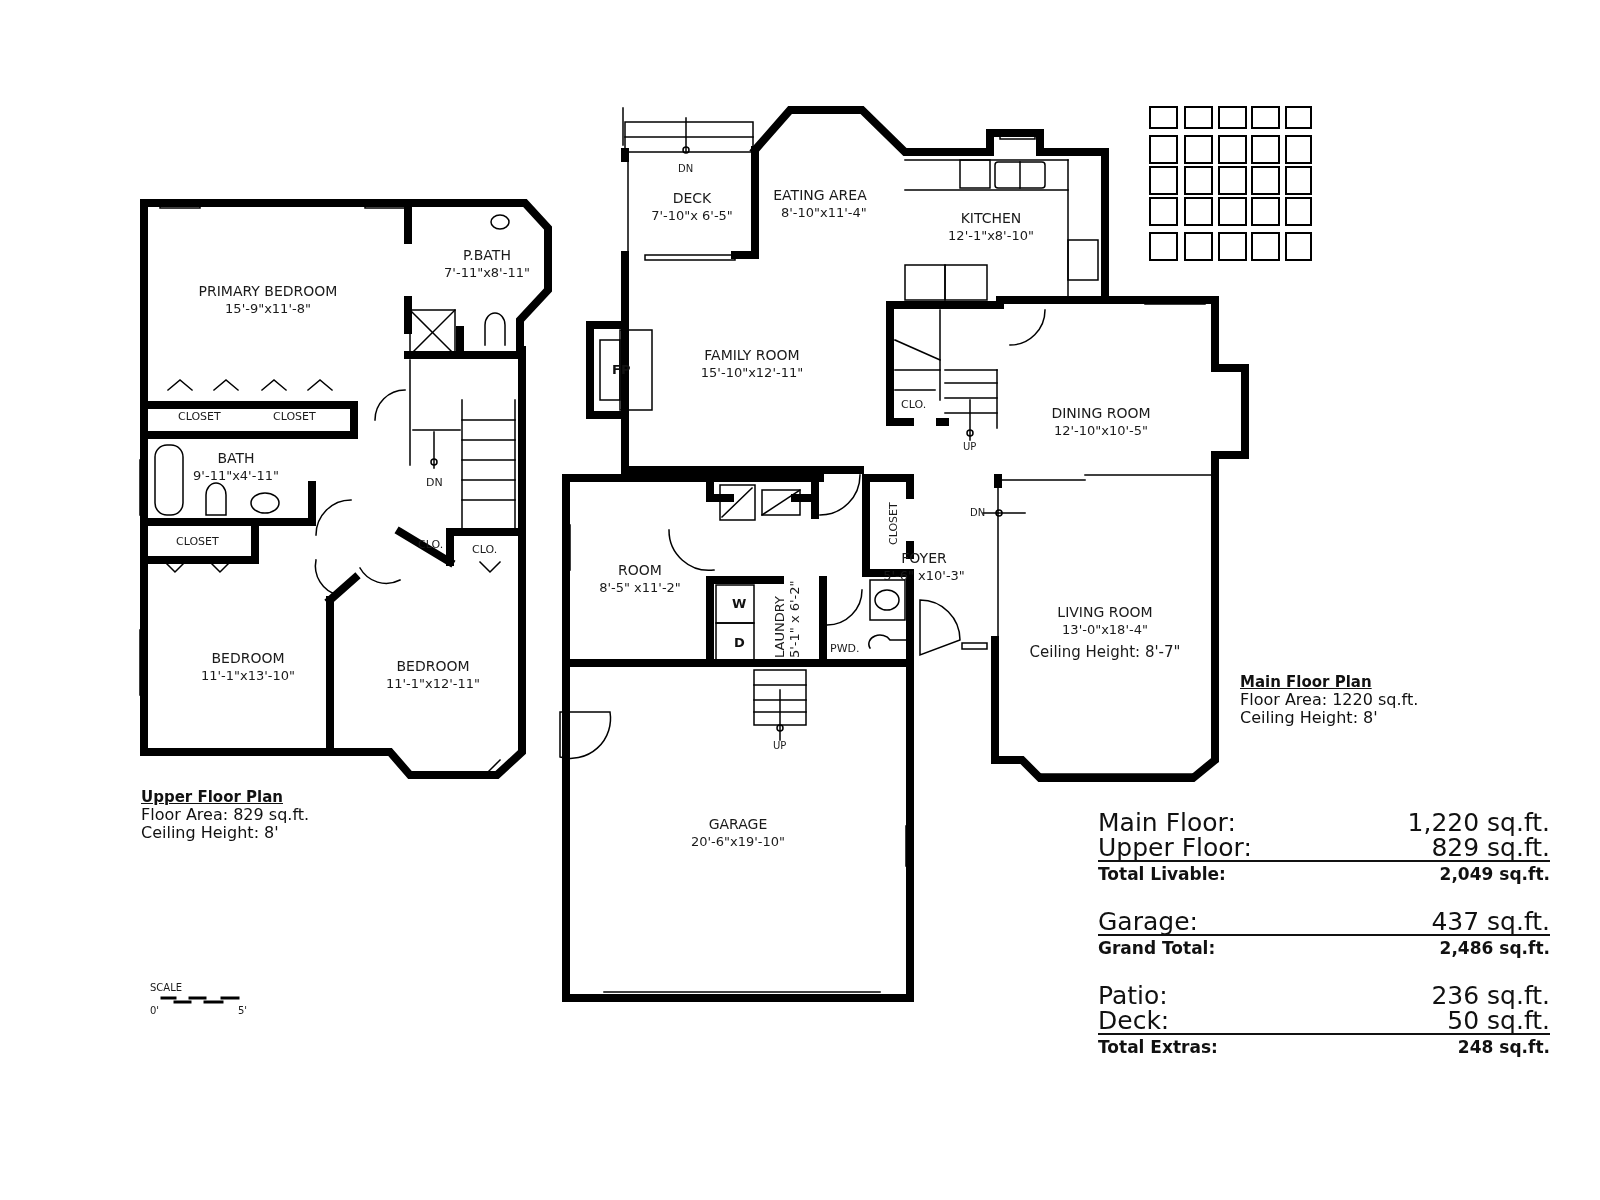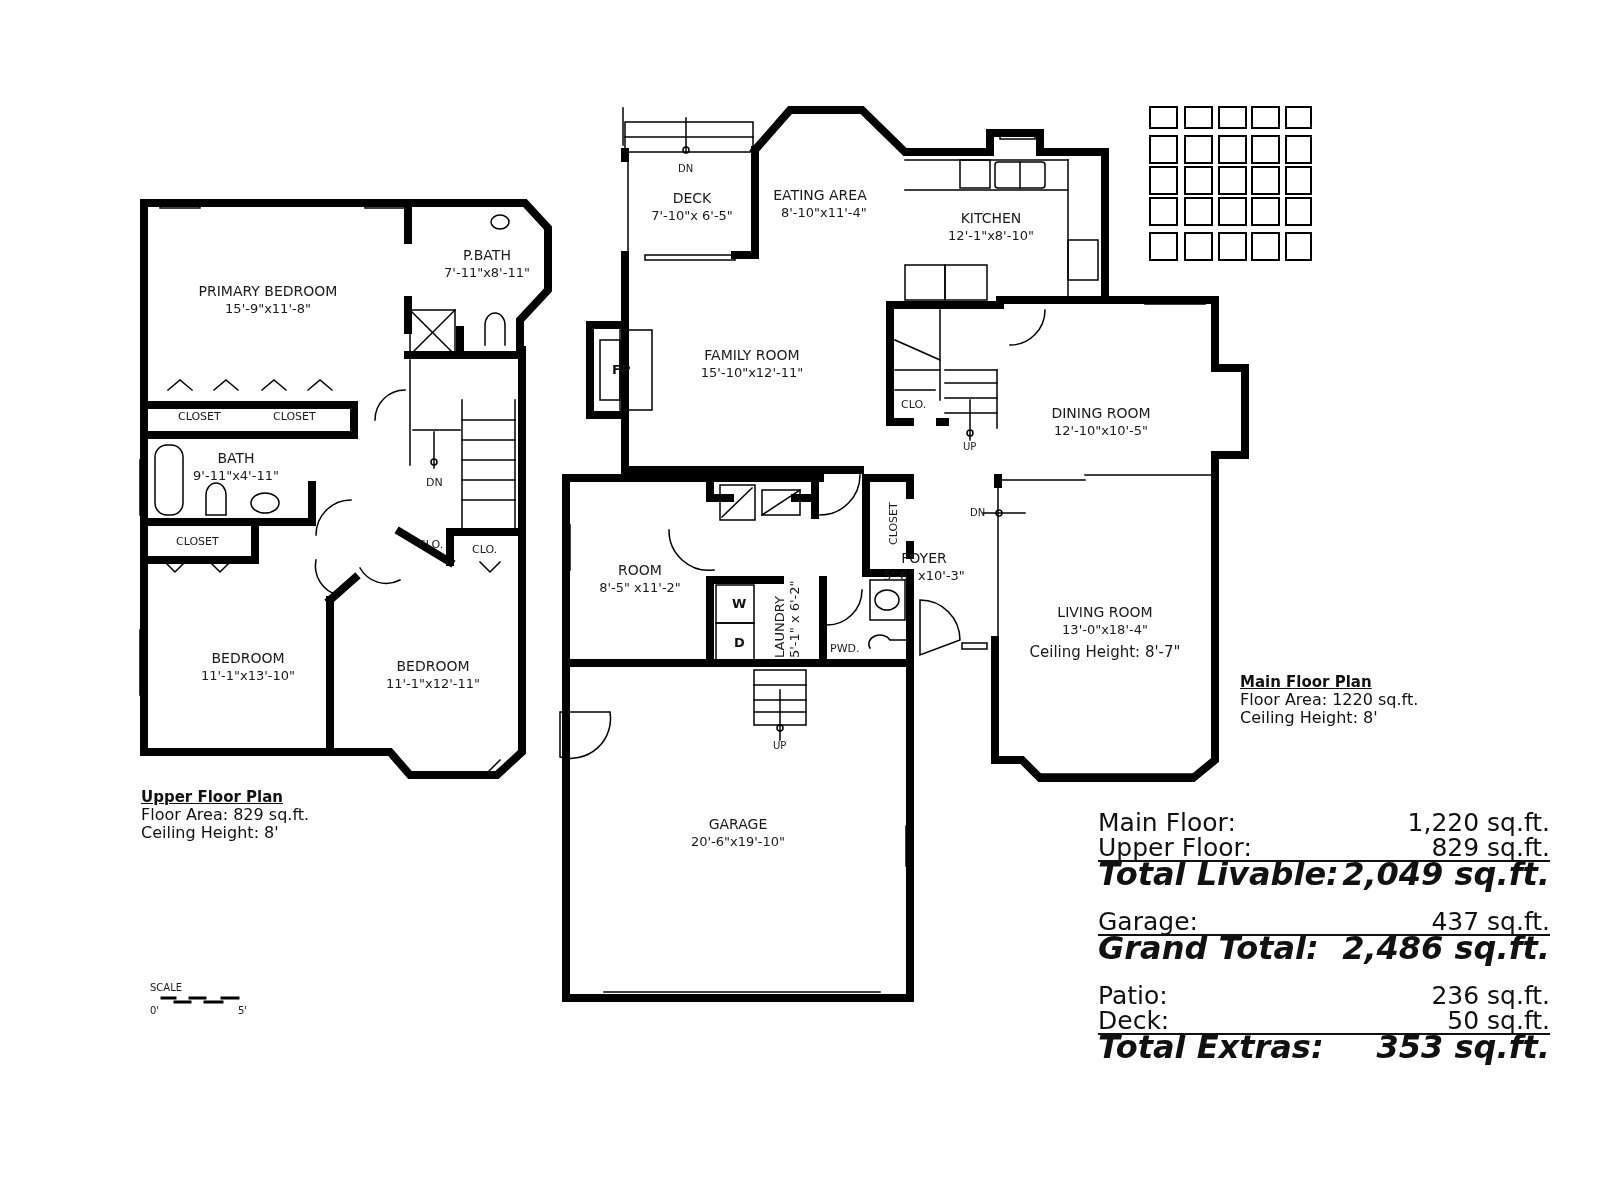--- a/index.html
+++ b/index.html
@@ -6,21 +6,21 @@
   body{width:1600px;height:1200px;position:relative;overflow:hidden;font-family:"DejaVu Sans","Liberation Sans",sans-serif;color:#111;}
   svg.plan{position:absolute;left:0;top:0;}
   .lbl{position:absolute;text-align:center;font-size:14px;line-height:17px;white-space:nowrap;transform:translateX(-50%);color:#1a1a1a;}
   .lbl .dim{display:block;font-size:13px;}
   .small{position:absolute;font-size:11px;white-space:nowrap;color:#1a1a1a;}
   .vert{position:absolute;font-size:13px;white-space:nowrap;transform:rotate(-90deg);transform-origin:left top;color:#1a1a1a;}
   .info{position:absolute;font-size:16px;line-height:18px;color:#111;}
   .info .ttl{font-weight:bold;text-decoration:underline;display:block;font-size:15px;}
   .summary{position:absolute;left:1098px;top:790px;width:452px;font-size:25px;margin-top:20px;}
   .summary .row{display:flex;justify-content:space-between;line-height:25px;}
-  .summary .row.bold{font-weight:bold;font-size:32px;font-style:italic;}
+  .summary .row.bold{font-weight:bold;font-size:17px;}
   .summary .row.rule{border-top:2px solid #111;}
   .summary .gap{height:22px;}
   .fp{position:absolute;font-weight:bold;font-size:13px;}
 </style>
 </head>
 <body>
 
 <svg class="plan" width="1600" height="1200" viewBox="0 0 1600 1200">
   <g fill="none" stroke="#000" stroke-linecap="square">
 
@@ -291,15 +291,15 @@
   <div class="row">
       <span>Patio:</span>
       <span>236 sq.ft.</span>
     </div>
   <div class="row">
       <span>Deck:</span>
       <span>50 sq.ft.</span>
     </div>
   <div class="row bold rule">
       <span>Total Extras:</span>
-      <span>353 sq.ft.</span>
+      <span>248 sq.ft.</span>
     </div>
 </div>
 
 </body></html>

